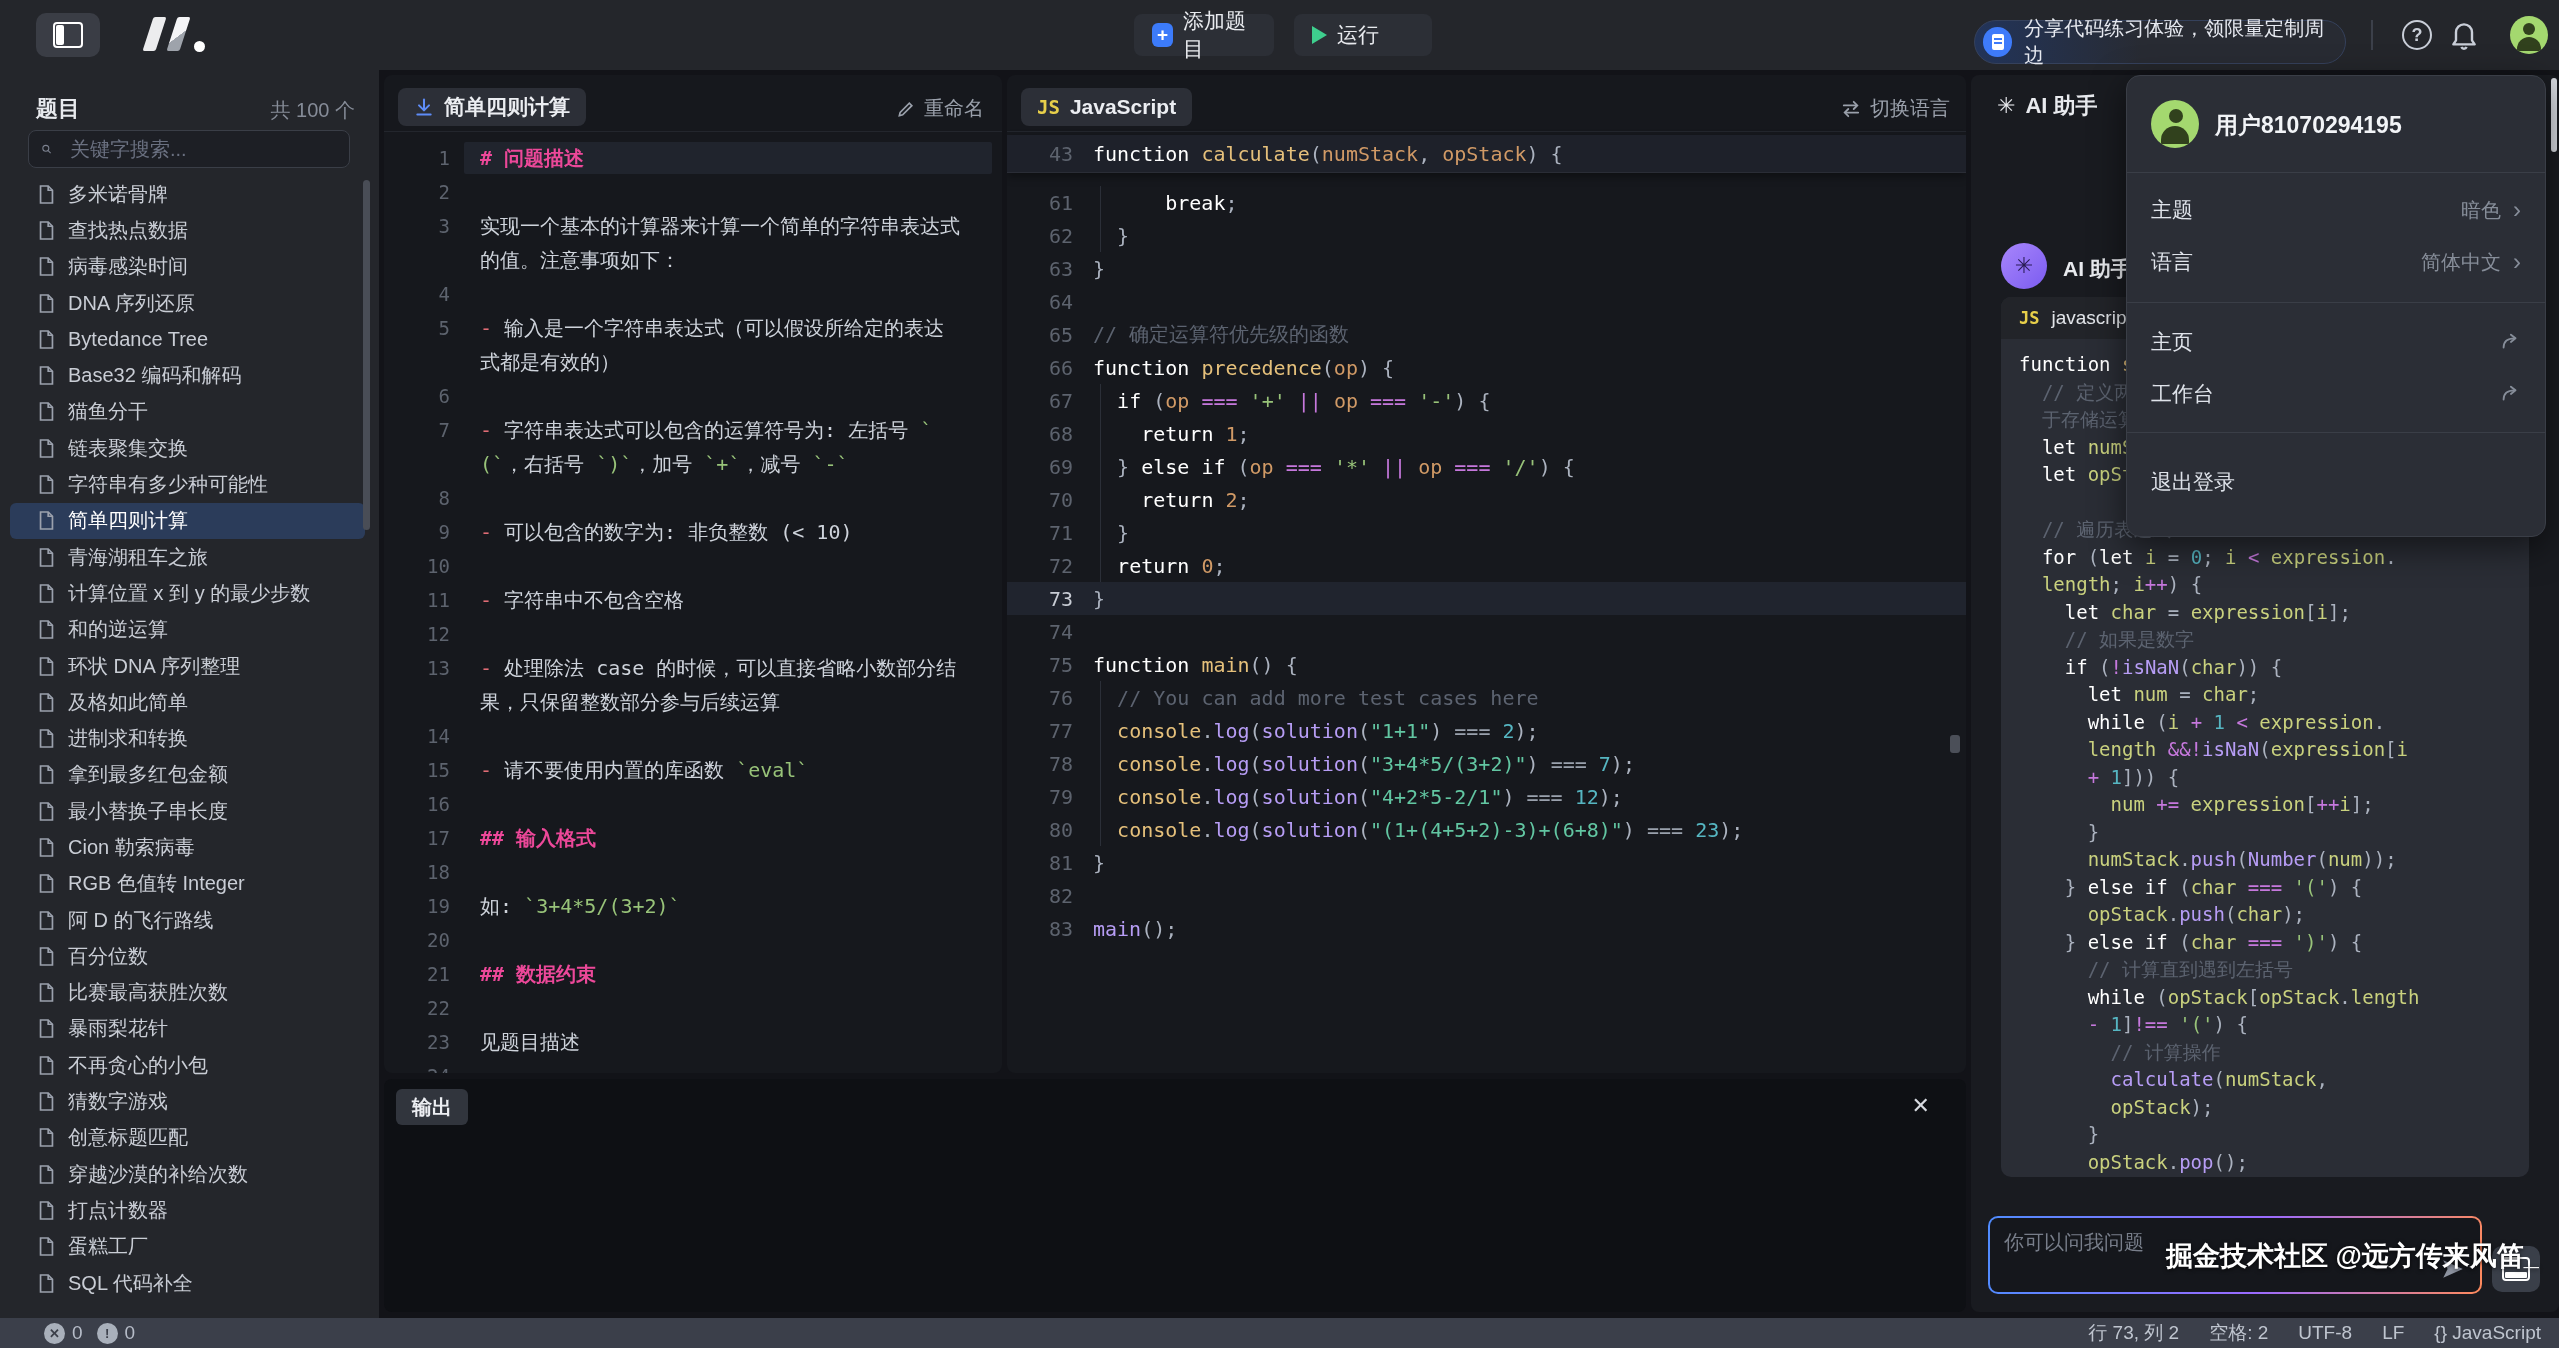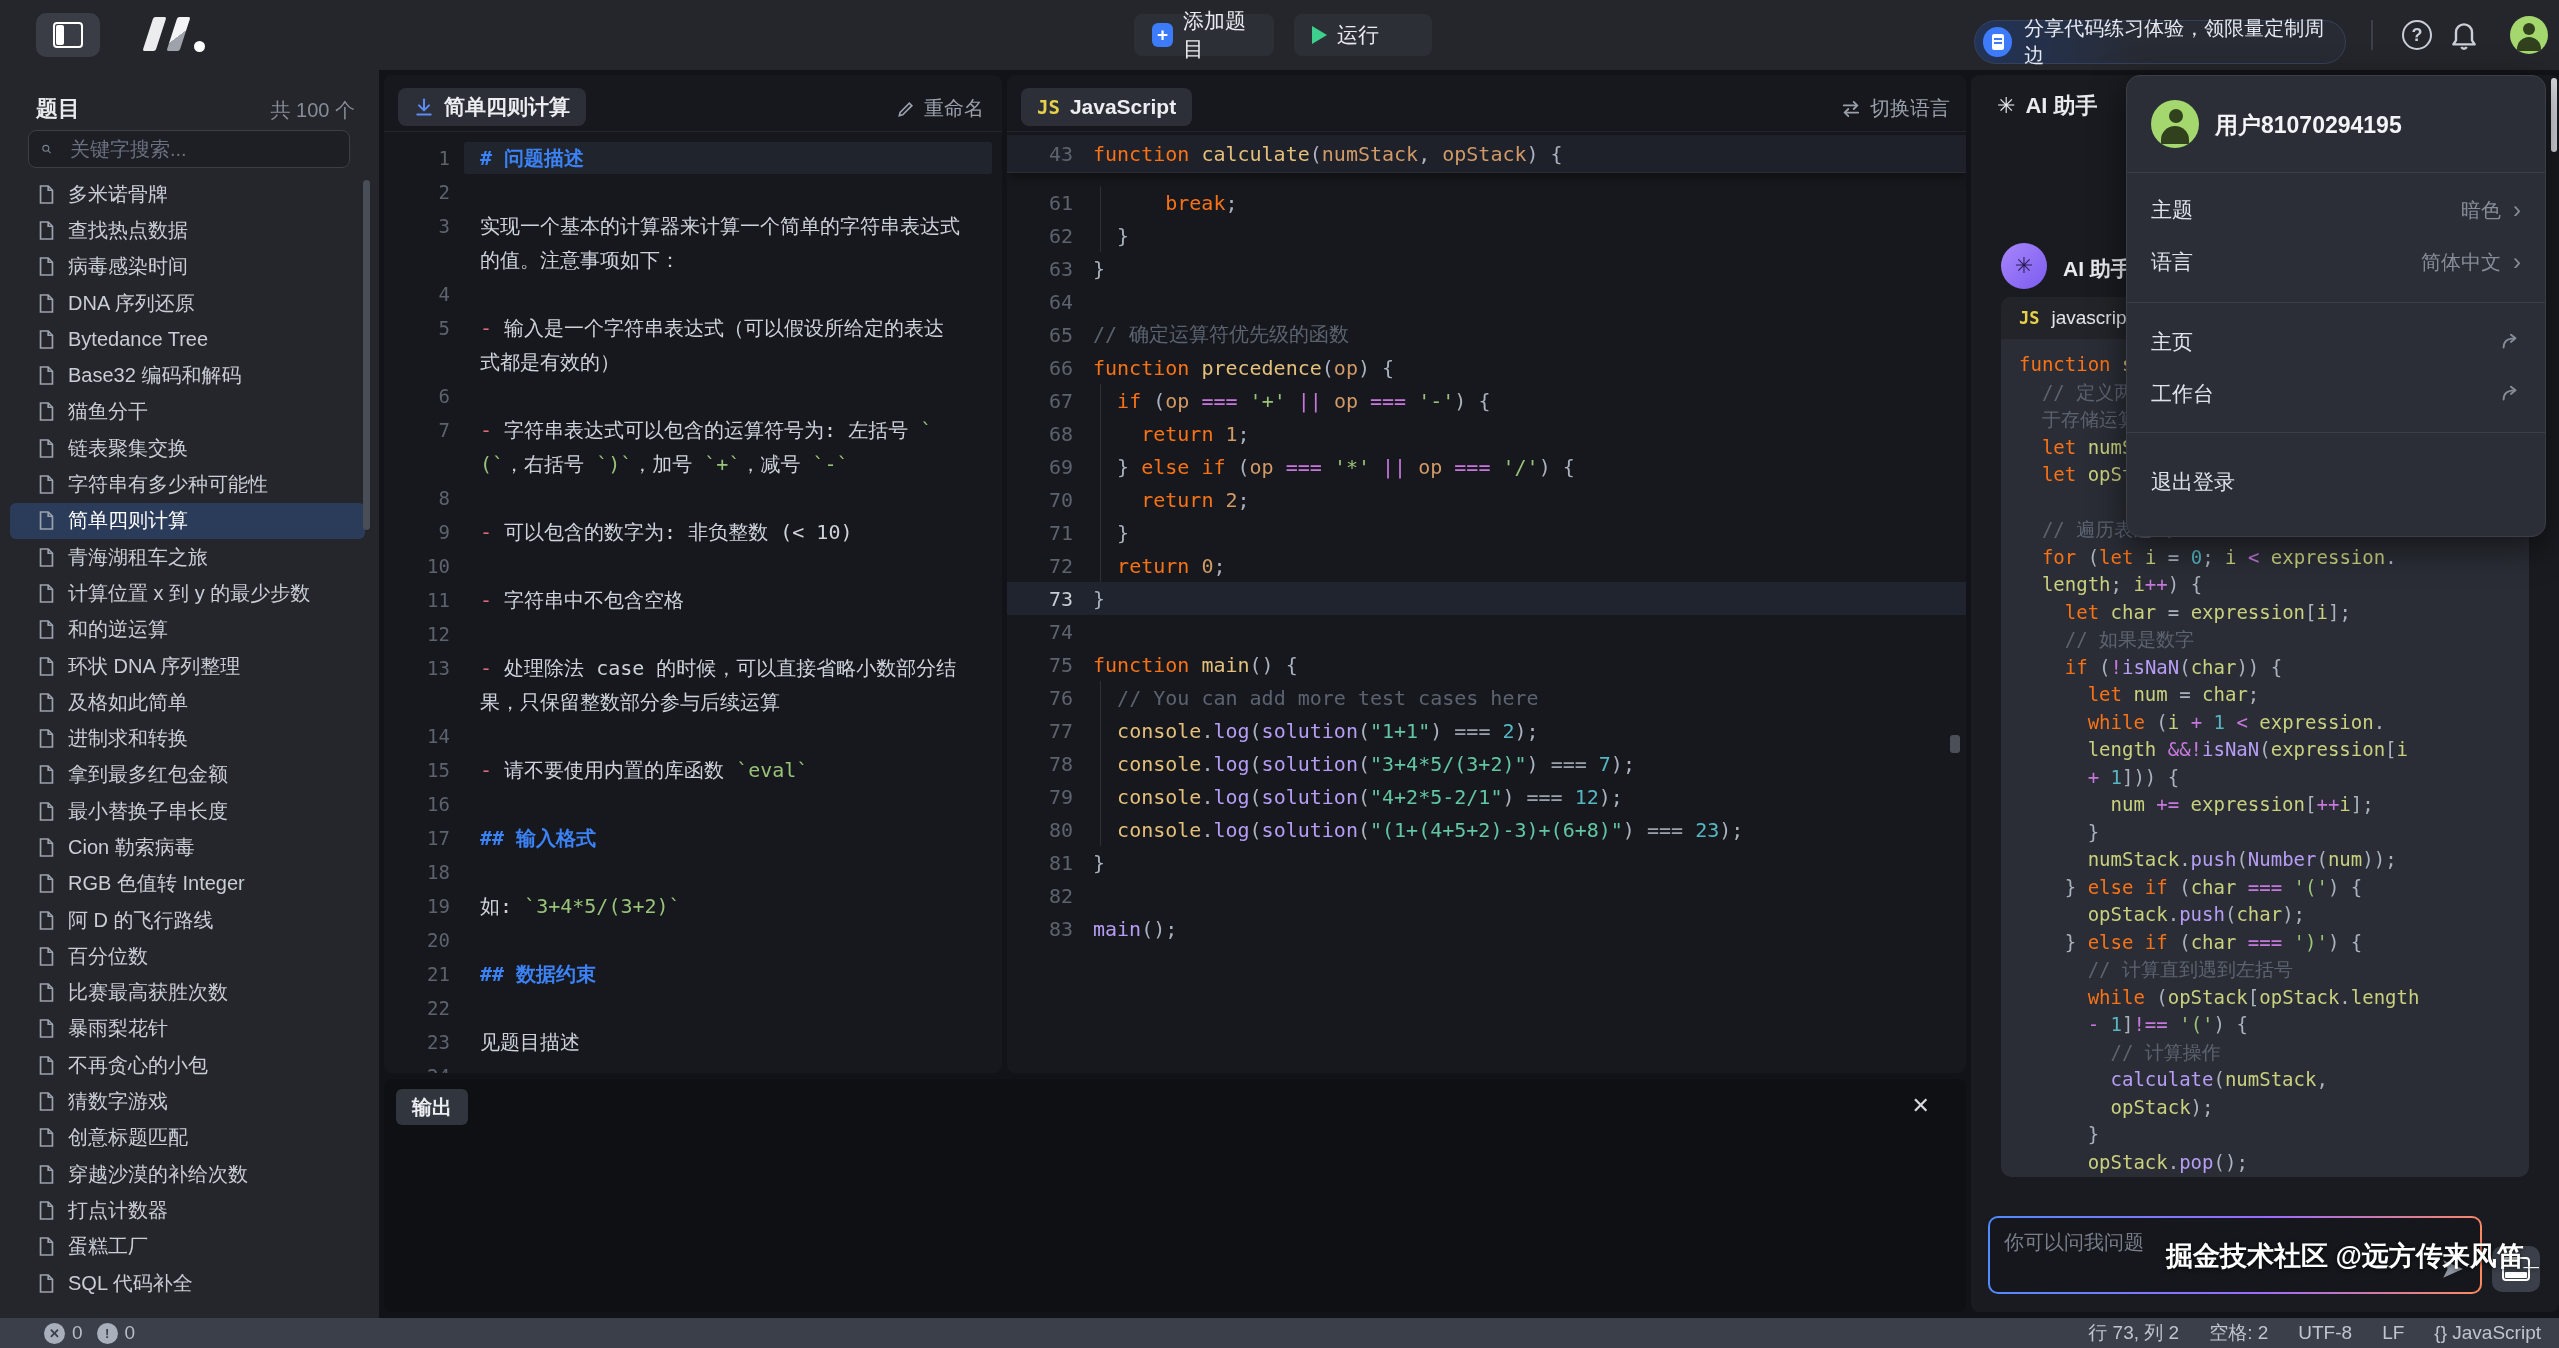--- a/index.html
+++ b/index.html
@@ -74,25 +74,25 @@
   .e-row.cur{background:#20242e;}
   .e-row.cur .gut{color:#c8ccd4;}
   .guide{position:absolute;left:93px;top:0;bottom:0;width:1px;background:#2b2f38;}
   #e-sticky{position:absolute;left:0;top:60px;width:959px;height:37px;background:#1e212a;
             border-bottom:1px solid #2a2d36;box-shadow:0 4px 8px rgba(0,0,0,.35);display:flex;align-items:center;
             font-family:"DejaVu Sans Mono",monospace;font-size:20px;z-index:3;}
   #e-sticky .content{padding-left:20px;white-space:pre;}
   #e-lines{position:absolute;left:0;top:111px;width:959px;height:880px;overflow:hidden;}
   #e-scroll{position:absolute;right:6px;top:660px;width:10px;height:18px;background:#4b4f58;border-radius:3px;}
   
-  .tk-kw{color:#f97316}.tk-fn{color:#e5c07b}.tk-vr{color:#d19a66}.tk-v2{color:#c9d17e}
+  .tk-kw{color:#ffffff}.tk-fn{color:#e5c07b}.tk-vr{color:#d19a66}.tk-v2{color:#c9d17e}
   .tk-st{color:#98c379}.tk-st2{color:#62c6a2}.tk-cy{color:#56b6c2}.tk-num{color:#d19a66}
   .tk-cm{color:#5c6370}.tk-pn{color:#abb2bf}.tk-op{color:#c678dd}.tk-opw{color:#9aa1ad}
   .tk-ob{color:#e5c07b}.tk-mt{color:#b79df5}
-  .tk-mdh{color:#3b82f6;font-weight:bold}.tk-mdt{color:#ced3db}.tk-mdb{color:#e06c75}.tk-mdc{color:#98c379}
+  .tk-mdh{color:#ec4899;font-weight:bold}.tk-mdt{color:#ced3db}.tk-mdb{color:#e06c75}.tk-mdc{color:#98c379}
   
   #output{left:384px;top:1079px;width:1582px;height:233px;background:#0e1014;}
   #out-tab{left:12px;top:10px;height:36px;background:#31353d;border-radius:6px;display:flex;align-items:center;
            padding:0 16px;font-size:20px;font-weight:bold;color:#eceef2;}
   #out-close{right:36px;top:14px;font-size:22px;color:#d7dae0;}
   
   #ai{left:1971px;top:75px;width:588px;height:1237px;background:#191b20;}
   #ai-hdr{left:26px;top:16px;display:flex;align-items:center;gap:10px;}
   #ai-hdr .spark{color:#e8eaee;font-size:22px;}
   #ai-hdr .t{font-size:22px;font-weight:bold;color:#e8eaee;}

